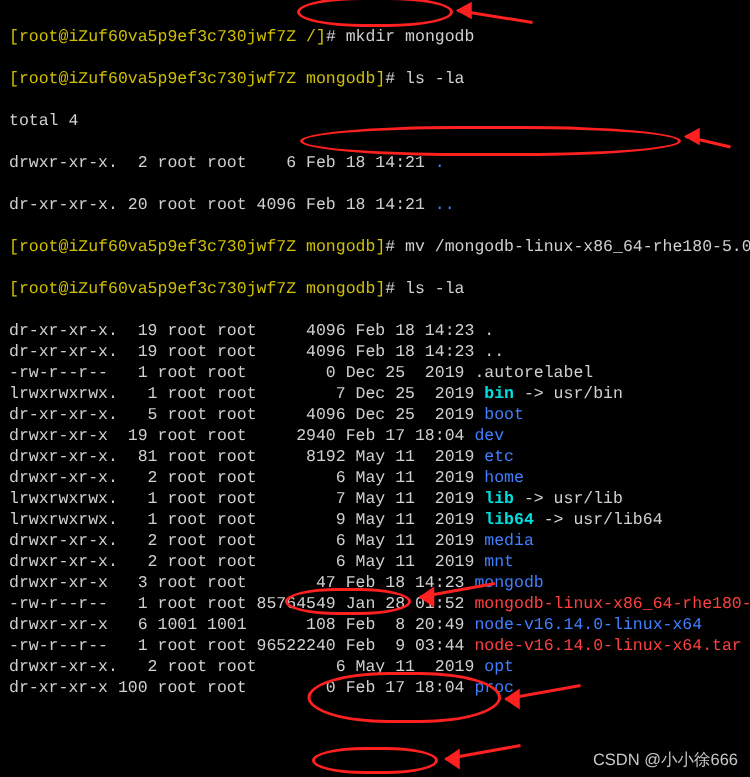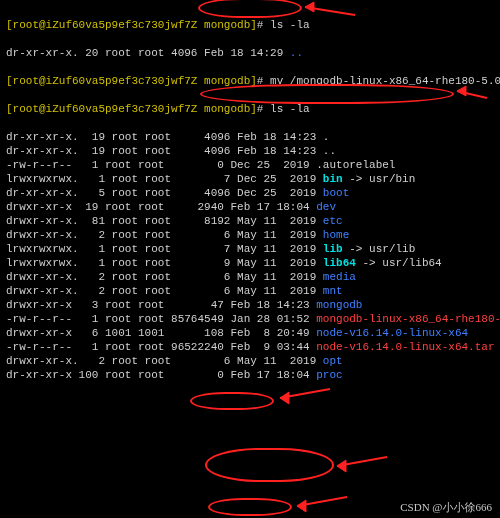--- a/index.html
+++ b/index.html
@@ -4,28 +4,31 @@
 <style>
   html,body{margin:0;padding:0;background:#000;font-family:Consolas,'Courier New',monospace;font-size:11px;line-height:14px;color:#d0d0d0;overflow:hidden;}
   .term{position:relative;width:500px;height:518px;padding:4px 6px;box-sizing:border-box;white-space:pre;}
   .line{display:block;}
   .cyanb{color:#00e0e0;font-weight:bold;text-align:right;}
   .red{color:#ff4040;}
   .yel{color:#d0c000;}
   .blue{color:#4080ff;}
   .arrow{position:absolute;stroke:#ff2020;fill:#ff2020;}
   .circle{position:absolute;border:2px solid #ff2020;border-radius:50%/60%;}
-  .watermark{position:absolute;right:8px;bottom:4px;color:#c8c8c8;font-size:11px;font-family:Liberation Serif, serif;}
+  .watermark{position:absolute;right:8px;bottom:4px;color:#c8c8c8;font-size:11px;font-family:Liberation Sans, sans-serif;}
 </style>
 </head>
 <body>
 
 <div class="term">
+<span class="line"><span class="yel">[root@iZuf60va5p9ef3c730jwf7Z </span><span class="yel">/]</span><span># mkdir mongodb</span></span>
 <span class="line"><span class="yel">[root@iZuf60va5p9ef3c730jwf7Z </span><span class="yel">mongodb]</span><span># ls -la</span></span>
-<span class="line"><span>dr-xr-xr-x. 20 root root 4096 Feb 18 14:29 </span><span class="blue">..</span></span>
+<span class="line">total 4</span>
+<span class="line"><span>drwxr-xr-x.  2 root root    6 Feb 18 14:21 </span><span class="blue">.</span></span>
+<span class="line"><span>dr-xr-xr-x. 20 root root 4096 Feb 18 14:21 </span><span class="blue">..</span></span>
 <span class="line"><span class="yel">[root@iZuf60va5p9ef3c730jwf7Z </span><span class="yel">mongodb]</span><span># mv /mongodb-linux-x86_64-rhe180-5.0.6 /mongodb</span></span>
 <span class="line"><span class="yel">[root@iZuf60va5p9ef3c730jwf7Z </span><span class="yel">mongodb]</span><span># ls -la</span></span>
 <div id="rootls"><span class="line">dr-xr-xr-x.  19 root root     4096 Feb 18 14:23 .</span><span class="line">dr-xr-xr-x.  19 root root     4096 Feb 18 14:23 ..</span><span class="line">-rw-r--r--   1 root root        0 Dec 25  2019 .autorelabel</span><span class="line">lrwxrwxrwx.   1 root root        7 Dec 25  2019 <span class="cyanb">bin</span> -&gt; usr/bin</span><span class="line">dr-xr-xr-x.   5 root root     4096 Dec 25  2019 <span class="blue">boot</span></span><span class="line">drwxr-xr-x  19 root root     2940 Feb 17 18:04 <span class="blue">dev</span></span><span class="line">drwxr-xr-x.  81 root root     8192 May 11  2019 <span class="blue">etc</span></span><span class="line">drwxr-xr-x.   2 root root        6 May 11  2019 <span class="blue">home</span></span><span class="line">lrwxrwxrwx.   1 root root        7 May 11  2019 <span class="cyanb">lib</span> -&gt; usr/lib</span><span class="line">lrwxrwxrwx.   1 root root        9 May 11  2019 <span class="cyanb">lib64</span> -&gt; usr/lib64</span><span class="line">drwxr-xr-x.   2 root root        6 May 11  2019 <span class="blue">media</span></span><span class="line">drwxr-xr-x.   2 root root        6 May 11  2019 <span class="blue">mnt</span></span><span class="line">drwxr-xr-x   3 root root       47 Feb 18 14:23 <span class="blue">mongodb</span></span><span class="line">-rw-r--r--   1 root root 85764549 Jan 28 01:52 <span class="red">mongodb-linux-x86_64-rhe180-5.0.6.tgz</span></span><span class="line">drwxr-xr-x   6 1001 1001      108 Feb  8 20:49 <span class="blue">node-v16.14.0-linux-x64</span></span><span class="line">-rw-r--r--   1 root root 96522240 Feb  9 03:44 <span class="red">node-v16.14.0-linux-x64.tar</span></span><span class="line">drwxr-xr-x.   2 root root        6 May 11  2019 <span class="blue">opt</span></span><span class="line">dr-xr-xr-x 100 root root        0 Feb 17 18:04 <span class="blue">proc</span></span></div>
 
 
 
 
 
 
 

